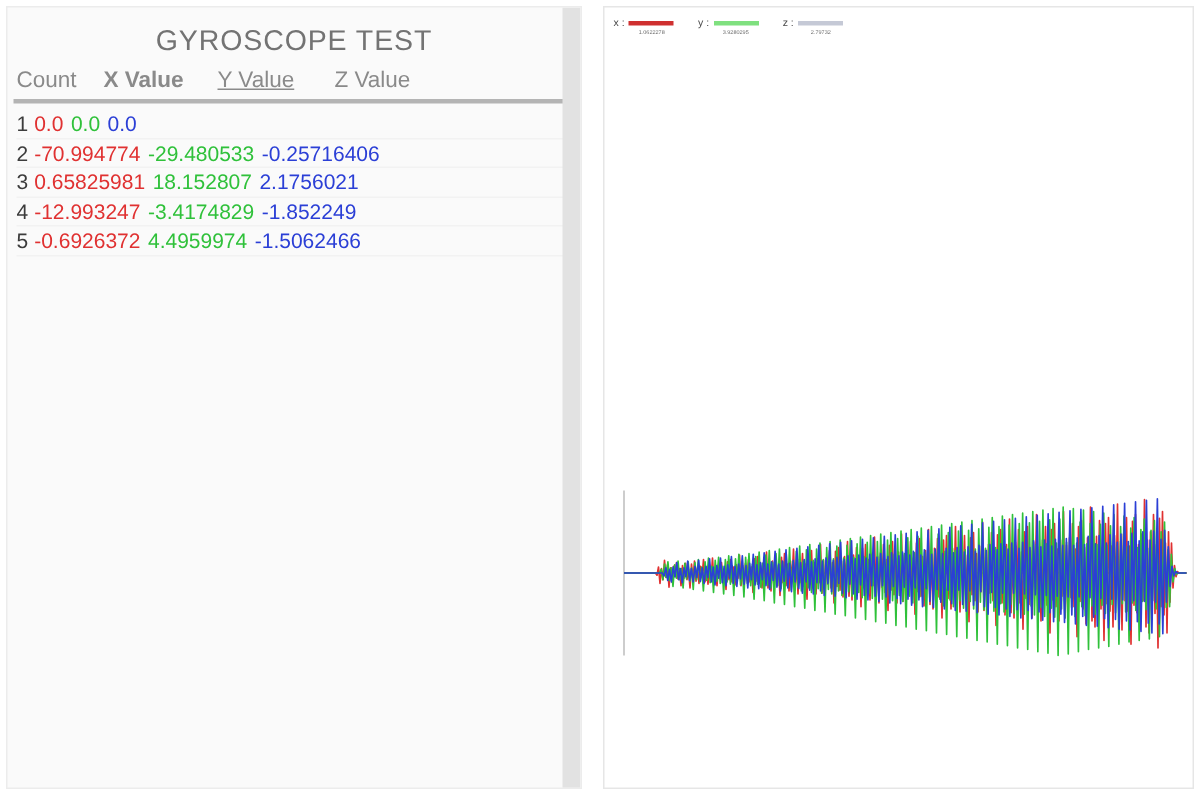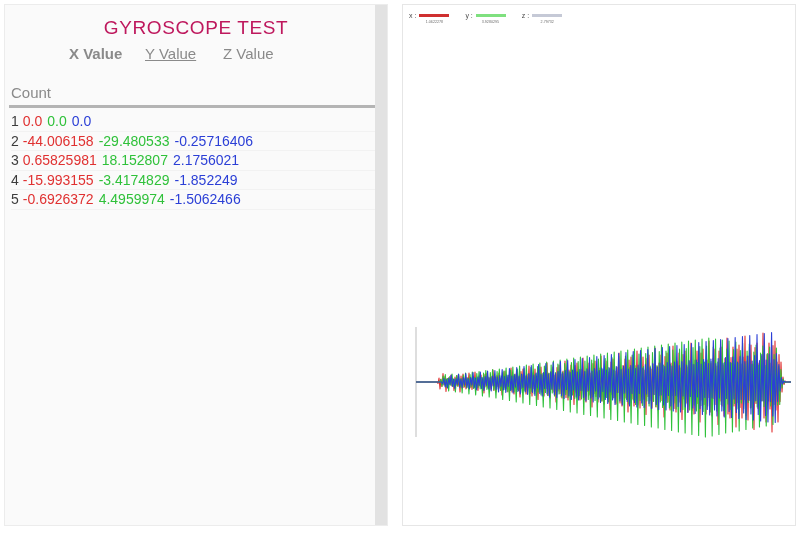--- a/index.html
+++ b/index.html
@@ -28,36 +28,36 @@
     height: 522px;
     background: #fafafa;
     border: 1px solid #ececec;
     box-sizing: border-box;
     overflow: hidden;
   }
 
   #panel-title {
     text-align: center;
     font-size: 19px;
-    color: #be185d;
+    color: #737373;
     letter-spacing: 0.6px;
     padding-top: 12px;
     padding-bottom: 6px;
     font-weight: 400;
     white-space: nowrap;
   }
 
   #table-head {
     display: flex;
     font-size: 15px;
     color: #8a8a8a;
     padding: 0 6px 4px 6px;
     white-space: nowrap;
   }
-  .col-count { width: 58px; margin-top: 39px; }
+  .col-count { width: 58px; }
   .col-x     { width: 76px; font-weight: bold; }
   .col-y     { width: 78px; text-decoration: underline; }
   .col-z     { width: 76px; }
 
   #head-rule {
     height: 3px;
     background: #b4b4b4;
     margin: 0 4px 4px 4px;
   }
 
@@ -166,33 +166,33 @@
 
     <div id="rows">
         <div class="data-row">
           <span class="cell-count">1</span>
           <span class="cell-x">0.0</span>
           <span class="cell-y">0.0</span>
           <span class="cell-z">0.0</span>
         </div>
         <div class="data-row">
           <span class="cell-count">2</span>
-          <span class="cell-x">-44.006158</span>
+          <span class="cell-x">-70.994774</span>
           <span class="cell-y">-29.480533</span>
           <span class="cell-z">-0.25716406</span>
         </div>
         <div class="data-row">
           <span class="cell-count">3</span>
           <span class="cell-x">0.65825981</span>
           <span class="cell-y">18.152807</span>
           <span class="cell-z">2.1756021</span>
         </div>
         <div class="data-row">
           <span class="cell-count">4</span>
-          <span class="cell-x">-15.993155</span>
+          <span class="cell-x">-12.993247</span>
           <span class="cell-y">-3.4174829</span>
           <span class="cell-z">-1.852249</span>
         </div>
         <div class="data-row">
           <span class="cell-count">5</span>
           <span class="cell-x">-0.6926372</span>
           <span class="cell-y">4.4959974</span>
           <span class="cell-z">-1.5062466</span>
         </div>
       </div>

